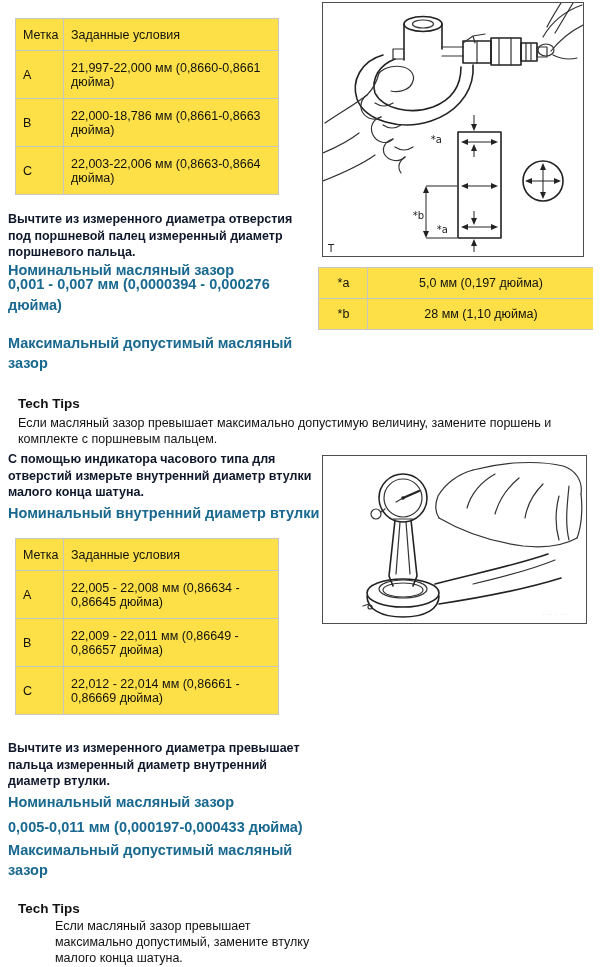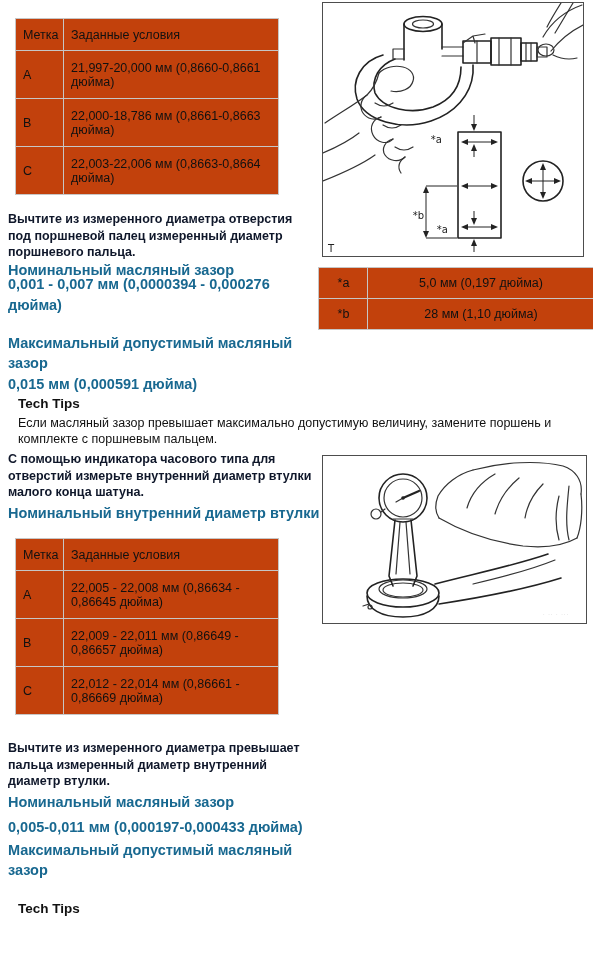--- a/index.html
+++ b/index.html
@@ -5,21 +5,21 @@
   html,body{margin:0;padding:0;background:#ffffff;}
   #page{
     position:relative;width:613px;height:967px;background:#ffffff;overflow:hidden;
     font-family:"Liberation Sans","DejaVu Sans",sans-serif;color:#000;
   }
   .abs{position:absolute;}
   .para-bold{font-weight:bold;font-size:12.5px;line-height:16.5px;color:#0f172a;}
   .blue-h{color:#186890;font-weight:bold;font-size:14.5px;line-height:20px;}
   .tips-title{font-weight:bold;font-size:13.5px;color:#111;}
   .tips-body{font-size:12.5px;line-height:16px;color:#111;}
-  table.spec{border-collapse:collapse;background:#c2410c;}
+  table.spec{border-collapse:collapse;background:#fde047;}
   table.spec td,table.spec th{
     border:1px solid #c6c6c6;font-size:12.5px;font-weight:normal;
     text-align:left;vertical-align:middle;padding:4px 6px 4px 7px;color:#111;
     box-sizing:border-box;
   }
   table.mark-table{width:264px;table-layout:fixed;}
   table.mark-table th{height:32px;}
   table.mark-table td{height:48px;}
   table.mark-table .c-mark{width:48px;}
   table.ab-table{width:275px;table-layout:fixed;}
@@ -41,21 +41,21 @@
 <div id="page">
 
   <table class="spec mark-table abs" style="left:15px;top:18px;">
     <tbody>
         <tr>
       <th class="c-mark">Метка</th>
       <th>Заданные условия</th>
     </tr>
     <tr>
       <td class="c-mark">A</td>
-      <td>21,997-20,000 мм (0,8660-0,8661 дюйма)</td>
+      <td>21,997-22,000 мм (0,8660-0,8661 дюйма)</td>
     </tr>
     <tr>
       <td class="c-mark">B</td>
       <td>22,000-18,786 мм (0,8661-0,8663 дюйма)</td>
     </tr>
     <tr>
       <td class="c-mark">C</td>
       <td>22,003-22,006 мм (0,8663-0,8664 дюйма)</td>
     </tr>
   </tbody>
@@ -150,21 +150,20 @@
       </g>
       <text class="corner" x="5" y="249">T</text>
     </svg>
   </div>
 
   <div class="para-bold abs" style="left:8px;top:211px;width:302px;">Вычтите из измеренного диаметра отверстия под поршневой палец измеренный диаметр поршневого пальца.</div>
 
   <div class="blue-h abs" style="left:8px;top:260px;width:320px;">Номинальный масляный зазор</div>
   <div class="blue-h abs" style="left:8px;top:274px;width:310px;line-height:21px;">0,001 - 0,007 мм (0,0000394 - 0,000276 дюйма)</div>
   <div class="blue-h abs" style="left:8px;top:333px;width:310px;">Максимальный допустимый масляный зазор</div>
-  <div class="blue-h abs" style="left:8px;top:374px;width:330px;">0,015 мм (0,000591 дюйма)</div>
 
   <table class="spec ab-table abs" style="left:318px;top:267px;">
     <tbody>
         <tr>
       <td class="c-key">*a</td>
       <td>5,0 мм (0,197 дюйма)</td>
     </tr>
     <tr>
       <td class="c-key">*b</td>
       <td>28 мм (1,10 дюйма)</td>
@@ -244,14 +243,15 @@
     </svg>
   </div>
 
   <div class="para-bold abs" style="left:8px;top:740px;width:300px;">Вычтите из измеренного диаметра превышает пальца измеренный диаметр внутренний диаметр втулки.</div>
 
   <div class="blue-h abs" style="left:8px;top:792px;width:320px;">Номинальный масляный зазор</div>
   <div class="blue-h abs" style="left:8px;top:817px;width:340px;">0,005-0,011 мм (0,000197-0,000433 дюйма)</div>
   <div class="blue-h abs" style="left:8px;top:840px;width:310px;">Максимальный допустимый масляный зазор</div>
 
   <div class="tips-title abs" style="left:18px;top:901px;">Tech Tips</div>
+  <div class="tips-body abs" style="left:55px;top:919px;width:270px;line-height:15.8px;">Если масляный зазор превышает максимально допустимый, замените втулку малого конца шатуна.</div>
 
 </div>
 
 </body></html>

